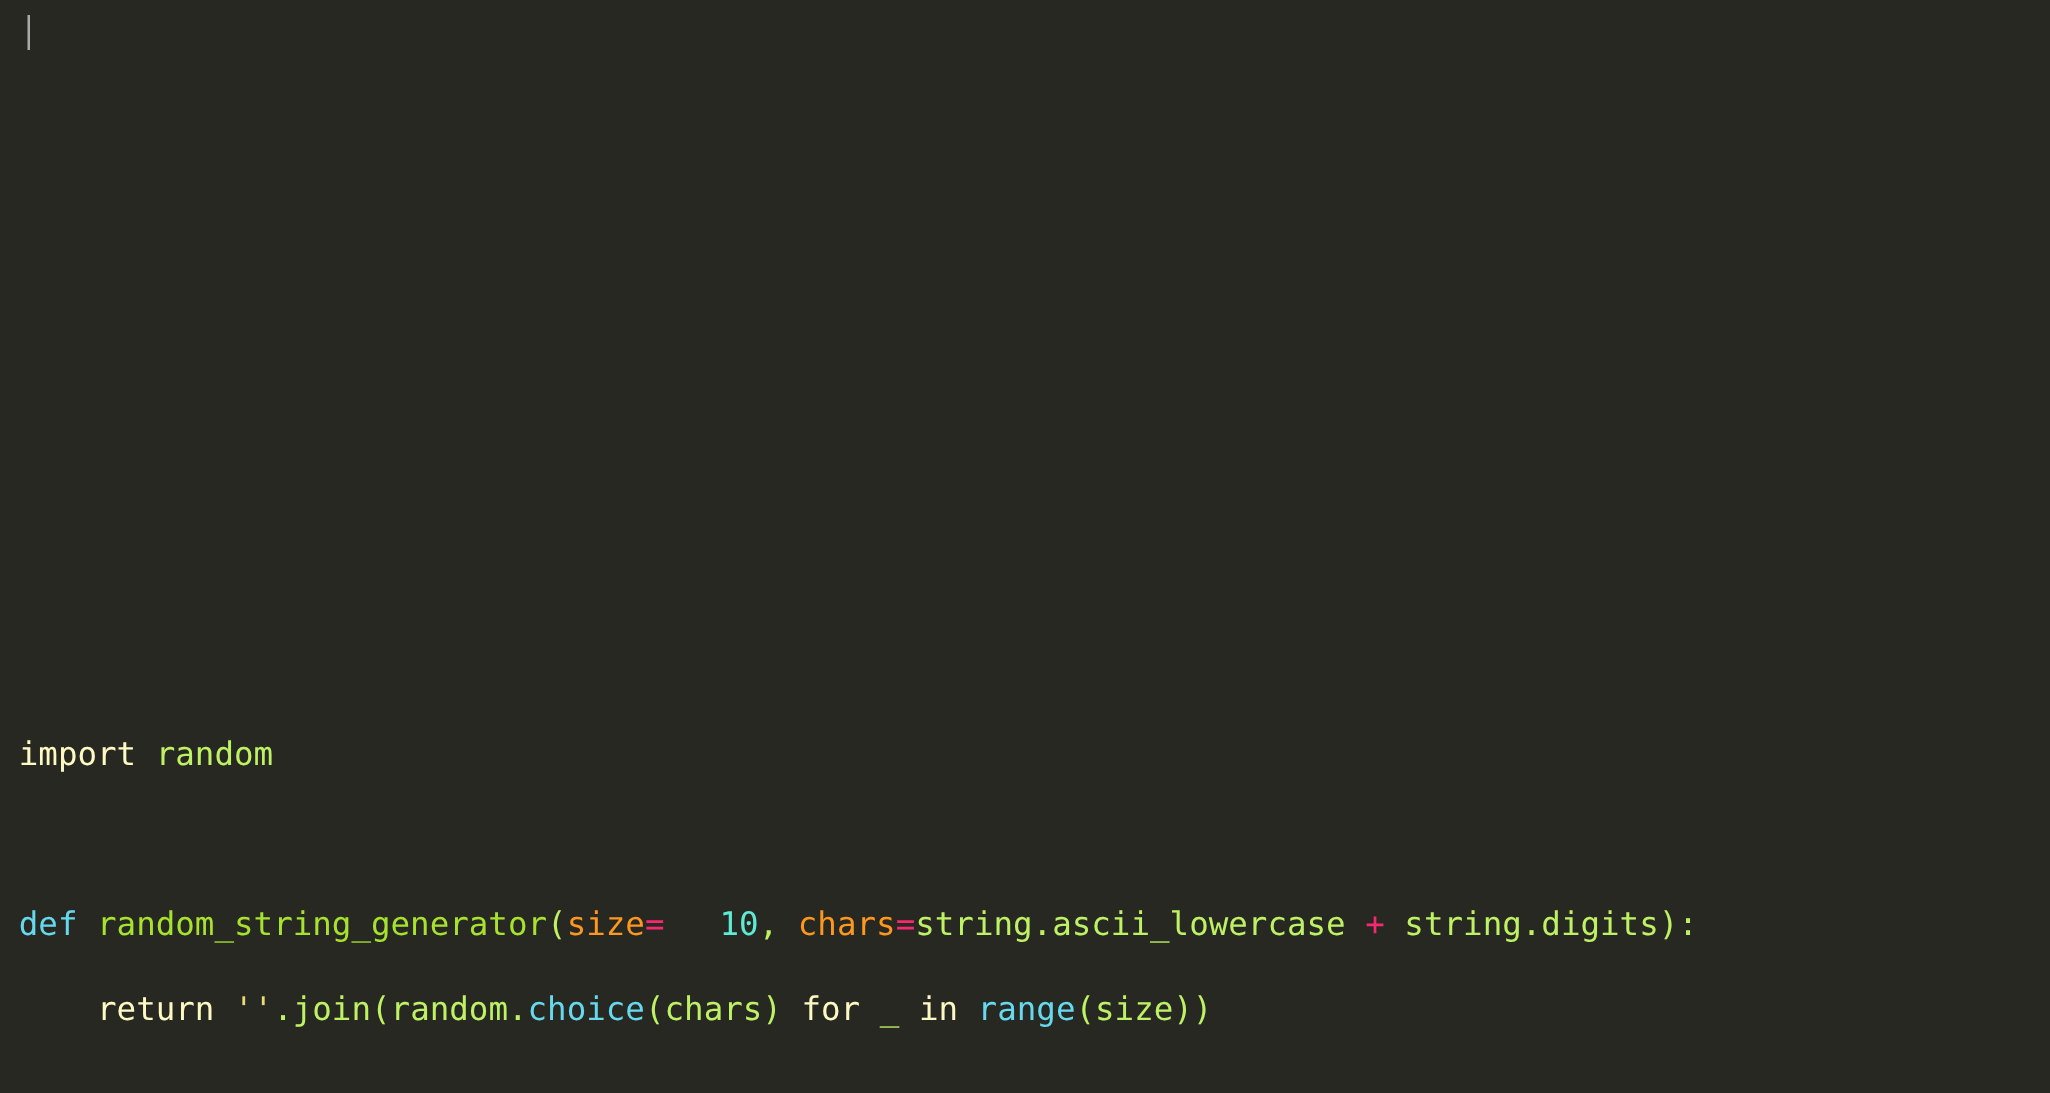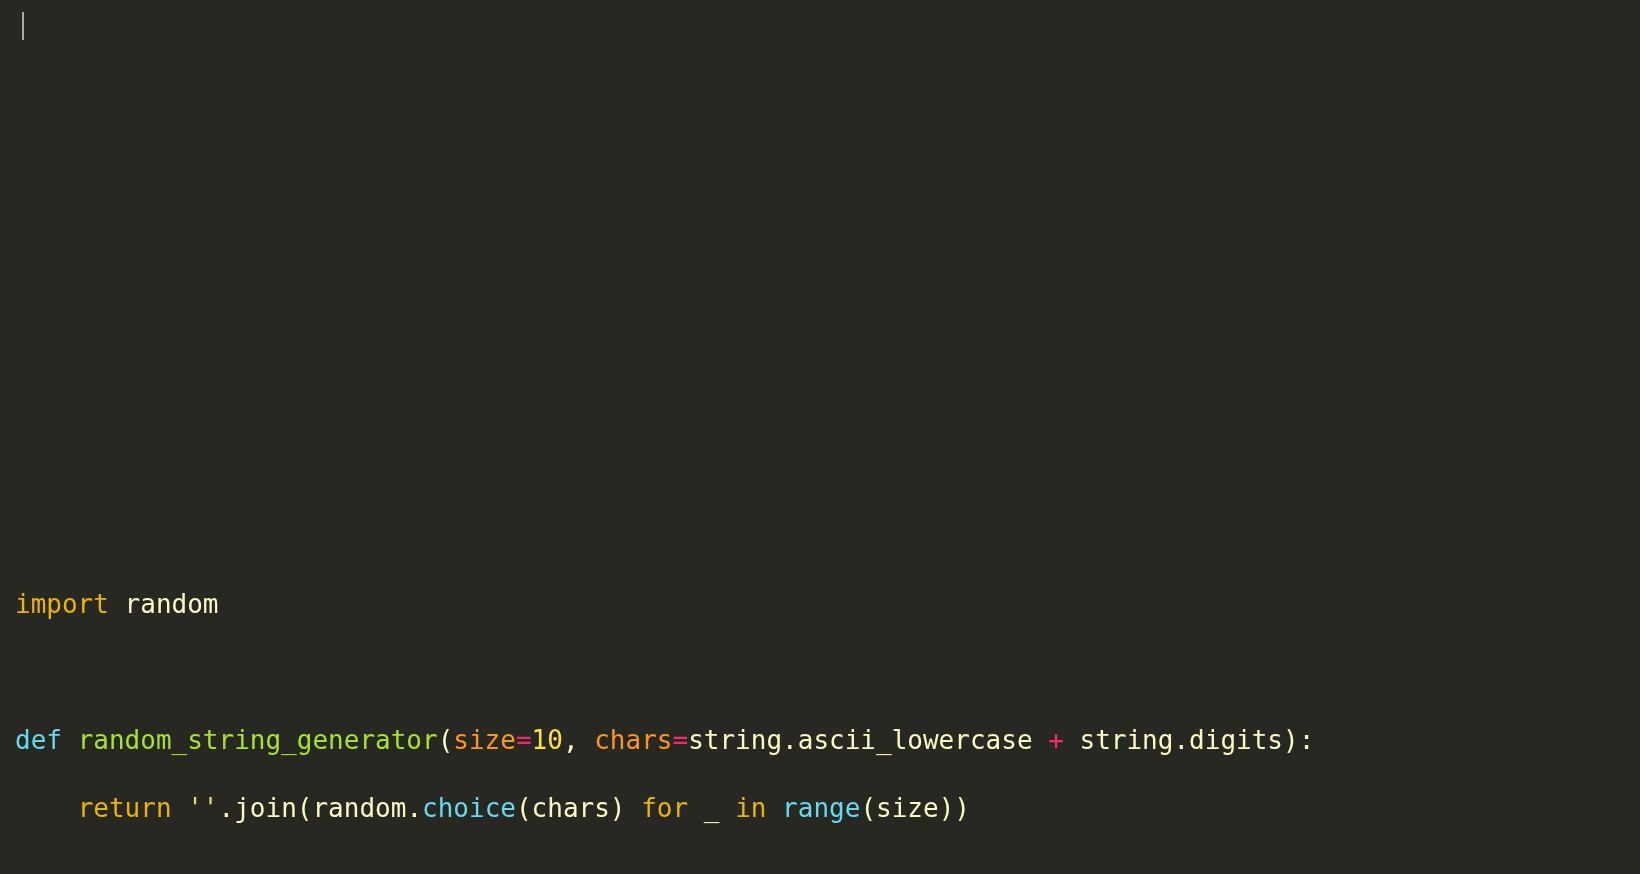--- a/index.html
+++ b/index.html
@@ -20,29 +20,29 @@
       white-space: pre;
     }
     .cursor {
       position: absolute;
       top: 12px;
       left: 22px;
       width: 2px;
       height: 28px;
       background: #aaa;
     }
-    .kw { color: #eab308; }
+    .kw { color: #fef9c3; }
     .def-kw { color: #66d9ef; }
     .fn { color: #a6e22e; margin-top: 44px; }
     .call { color: #66d9ef; }
     .param { color: #fd971f; }
-    .num { color: #fde047; }
+    .num { color: #5eead4; margin-left: 44px; }
     .str { color: #e6db74; }
     .op { color: #f92672; }
-    .plain { color: #fef9c3; }
+    .plain { color: #bef264; }
     .line { display: block; min-height: 34px; }
   </style>
 </head>
 <body>
 
 <div class="cursor"></div>
 
 <div class="editor">
 <span class="line"></span>
 <span class="line"></span>

